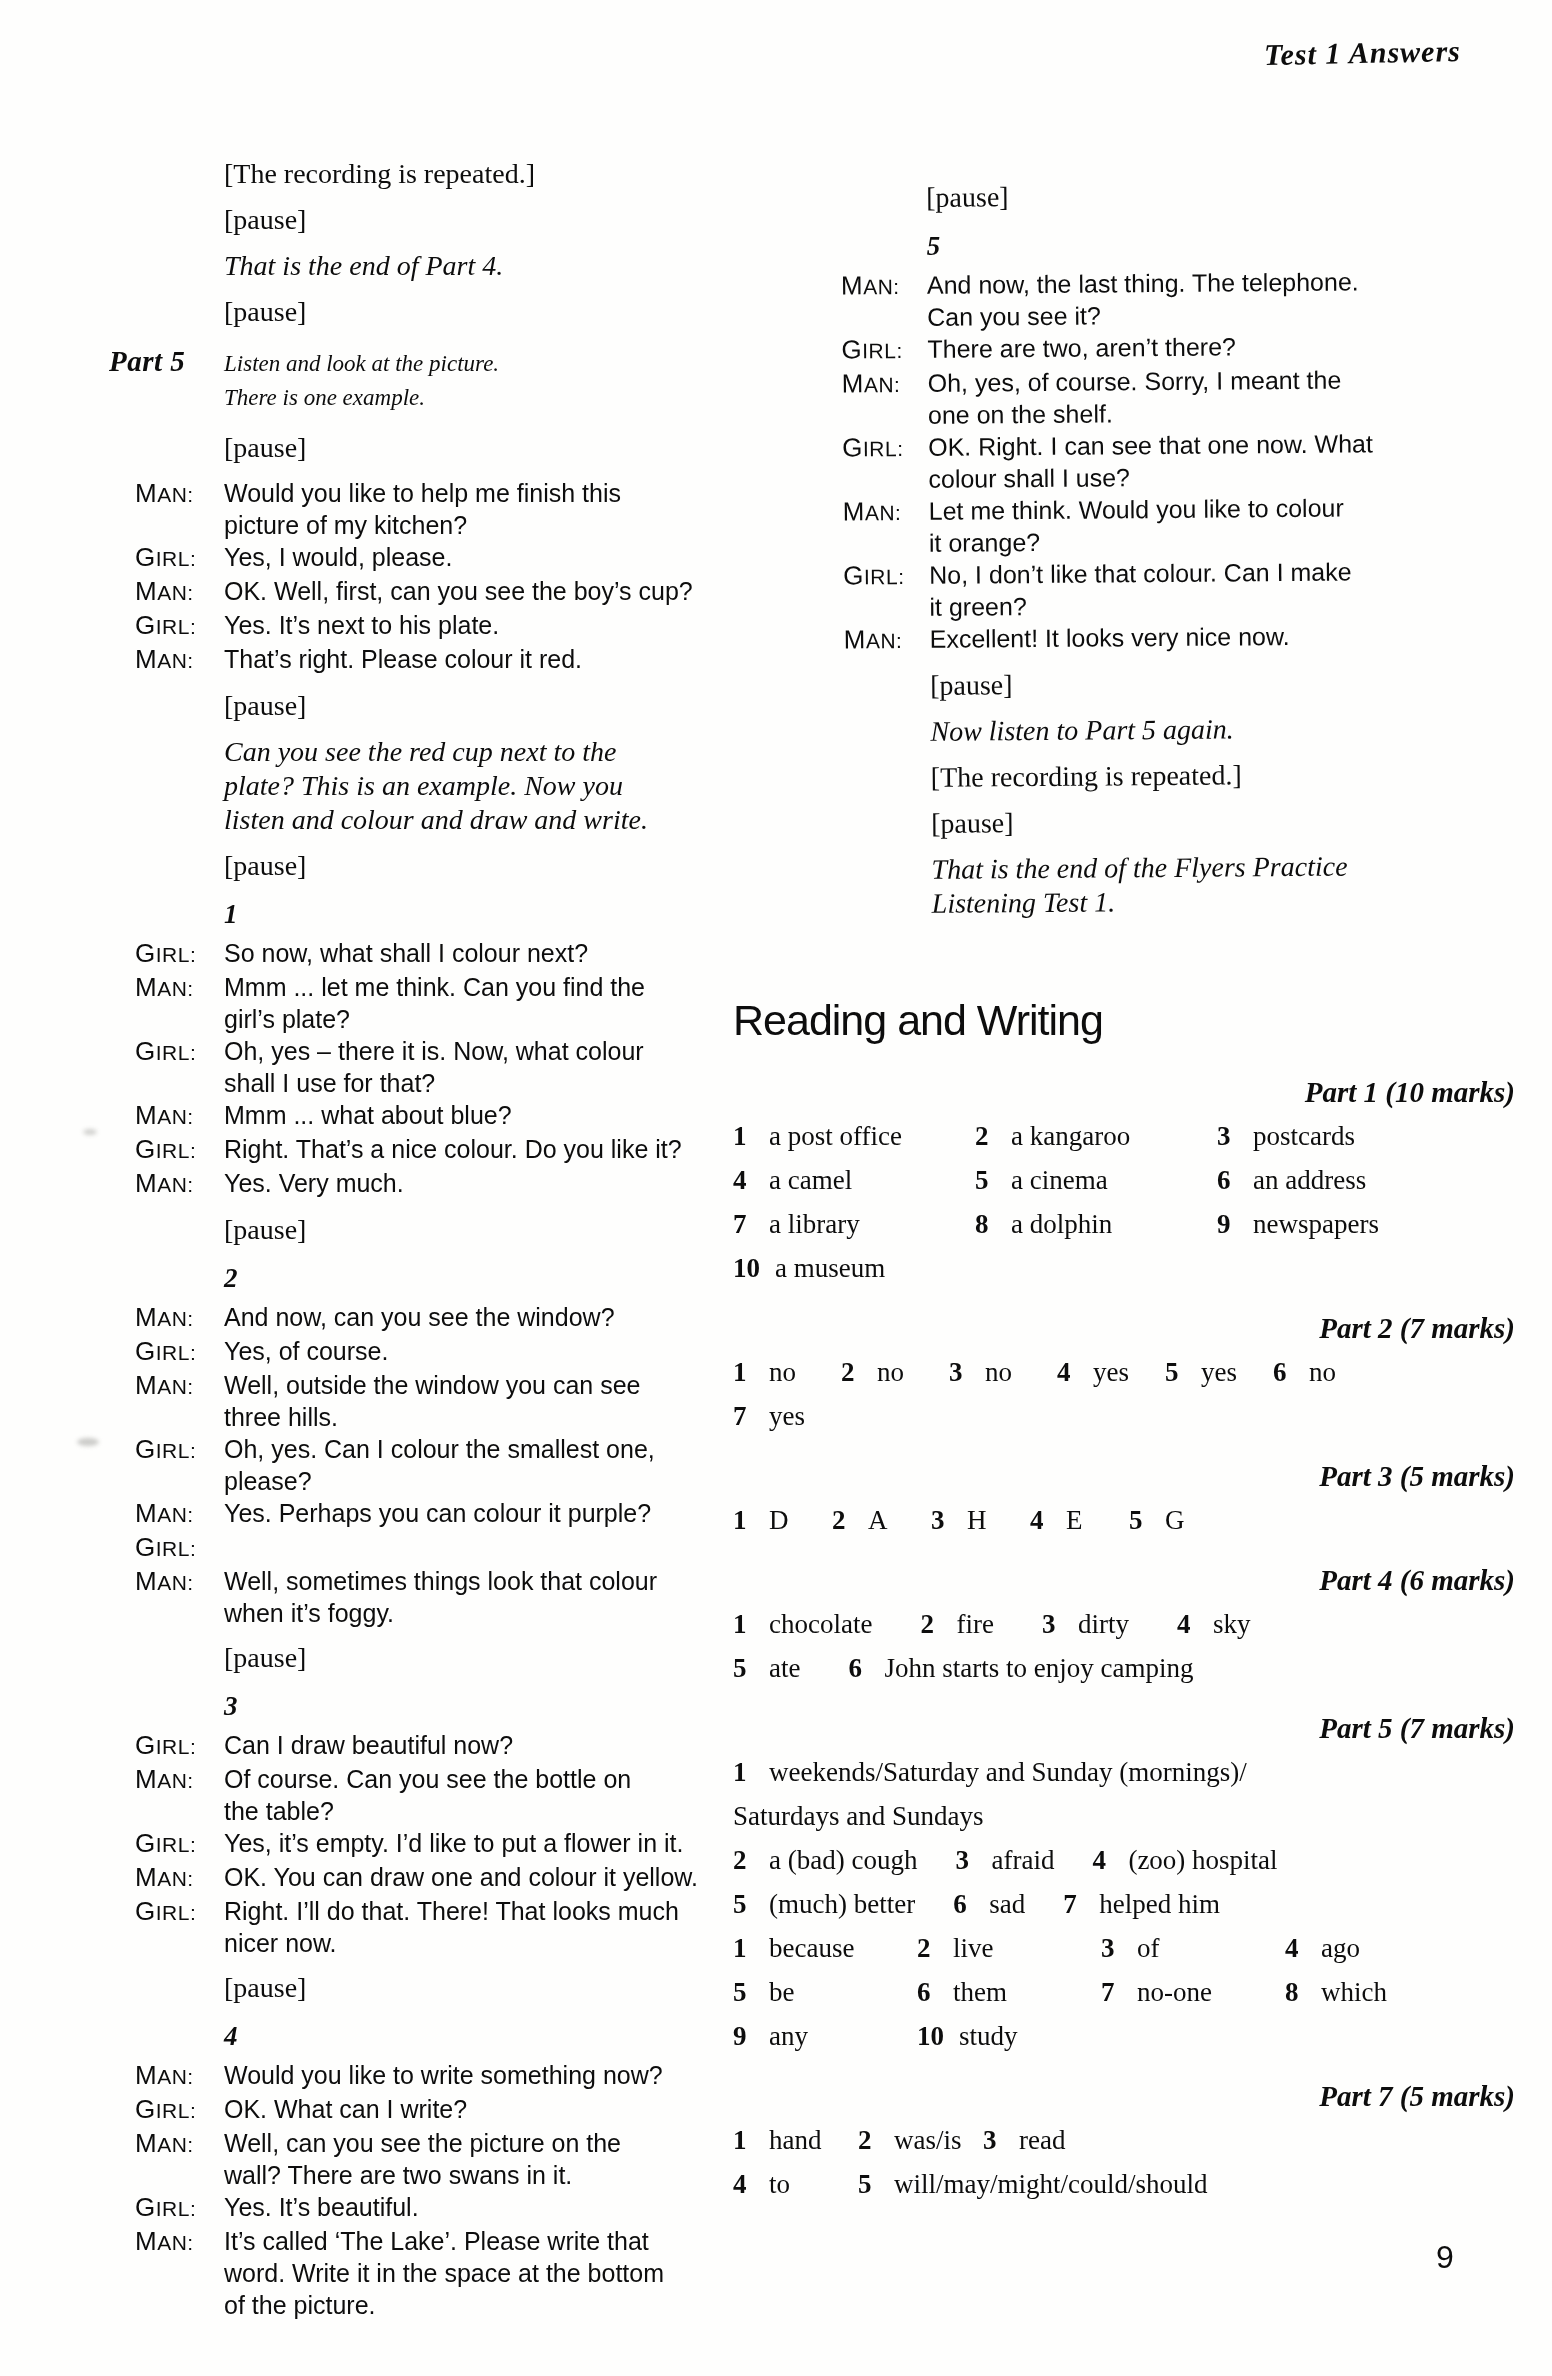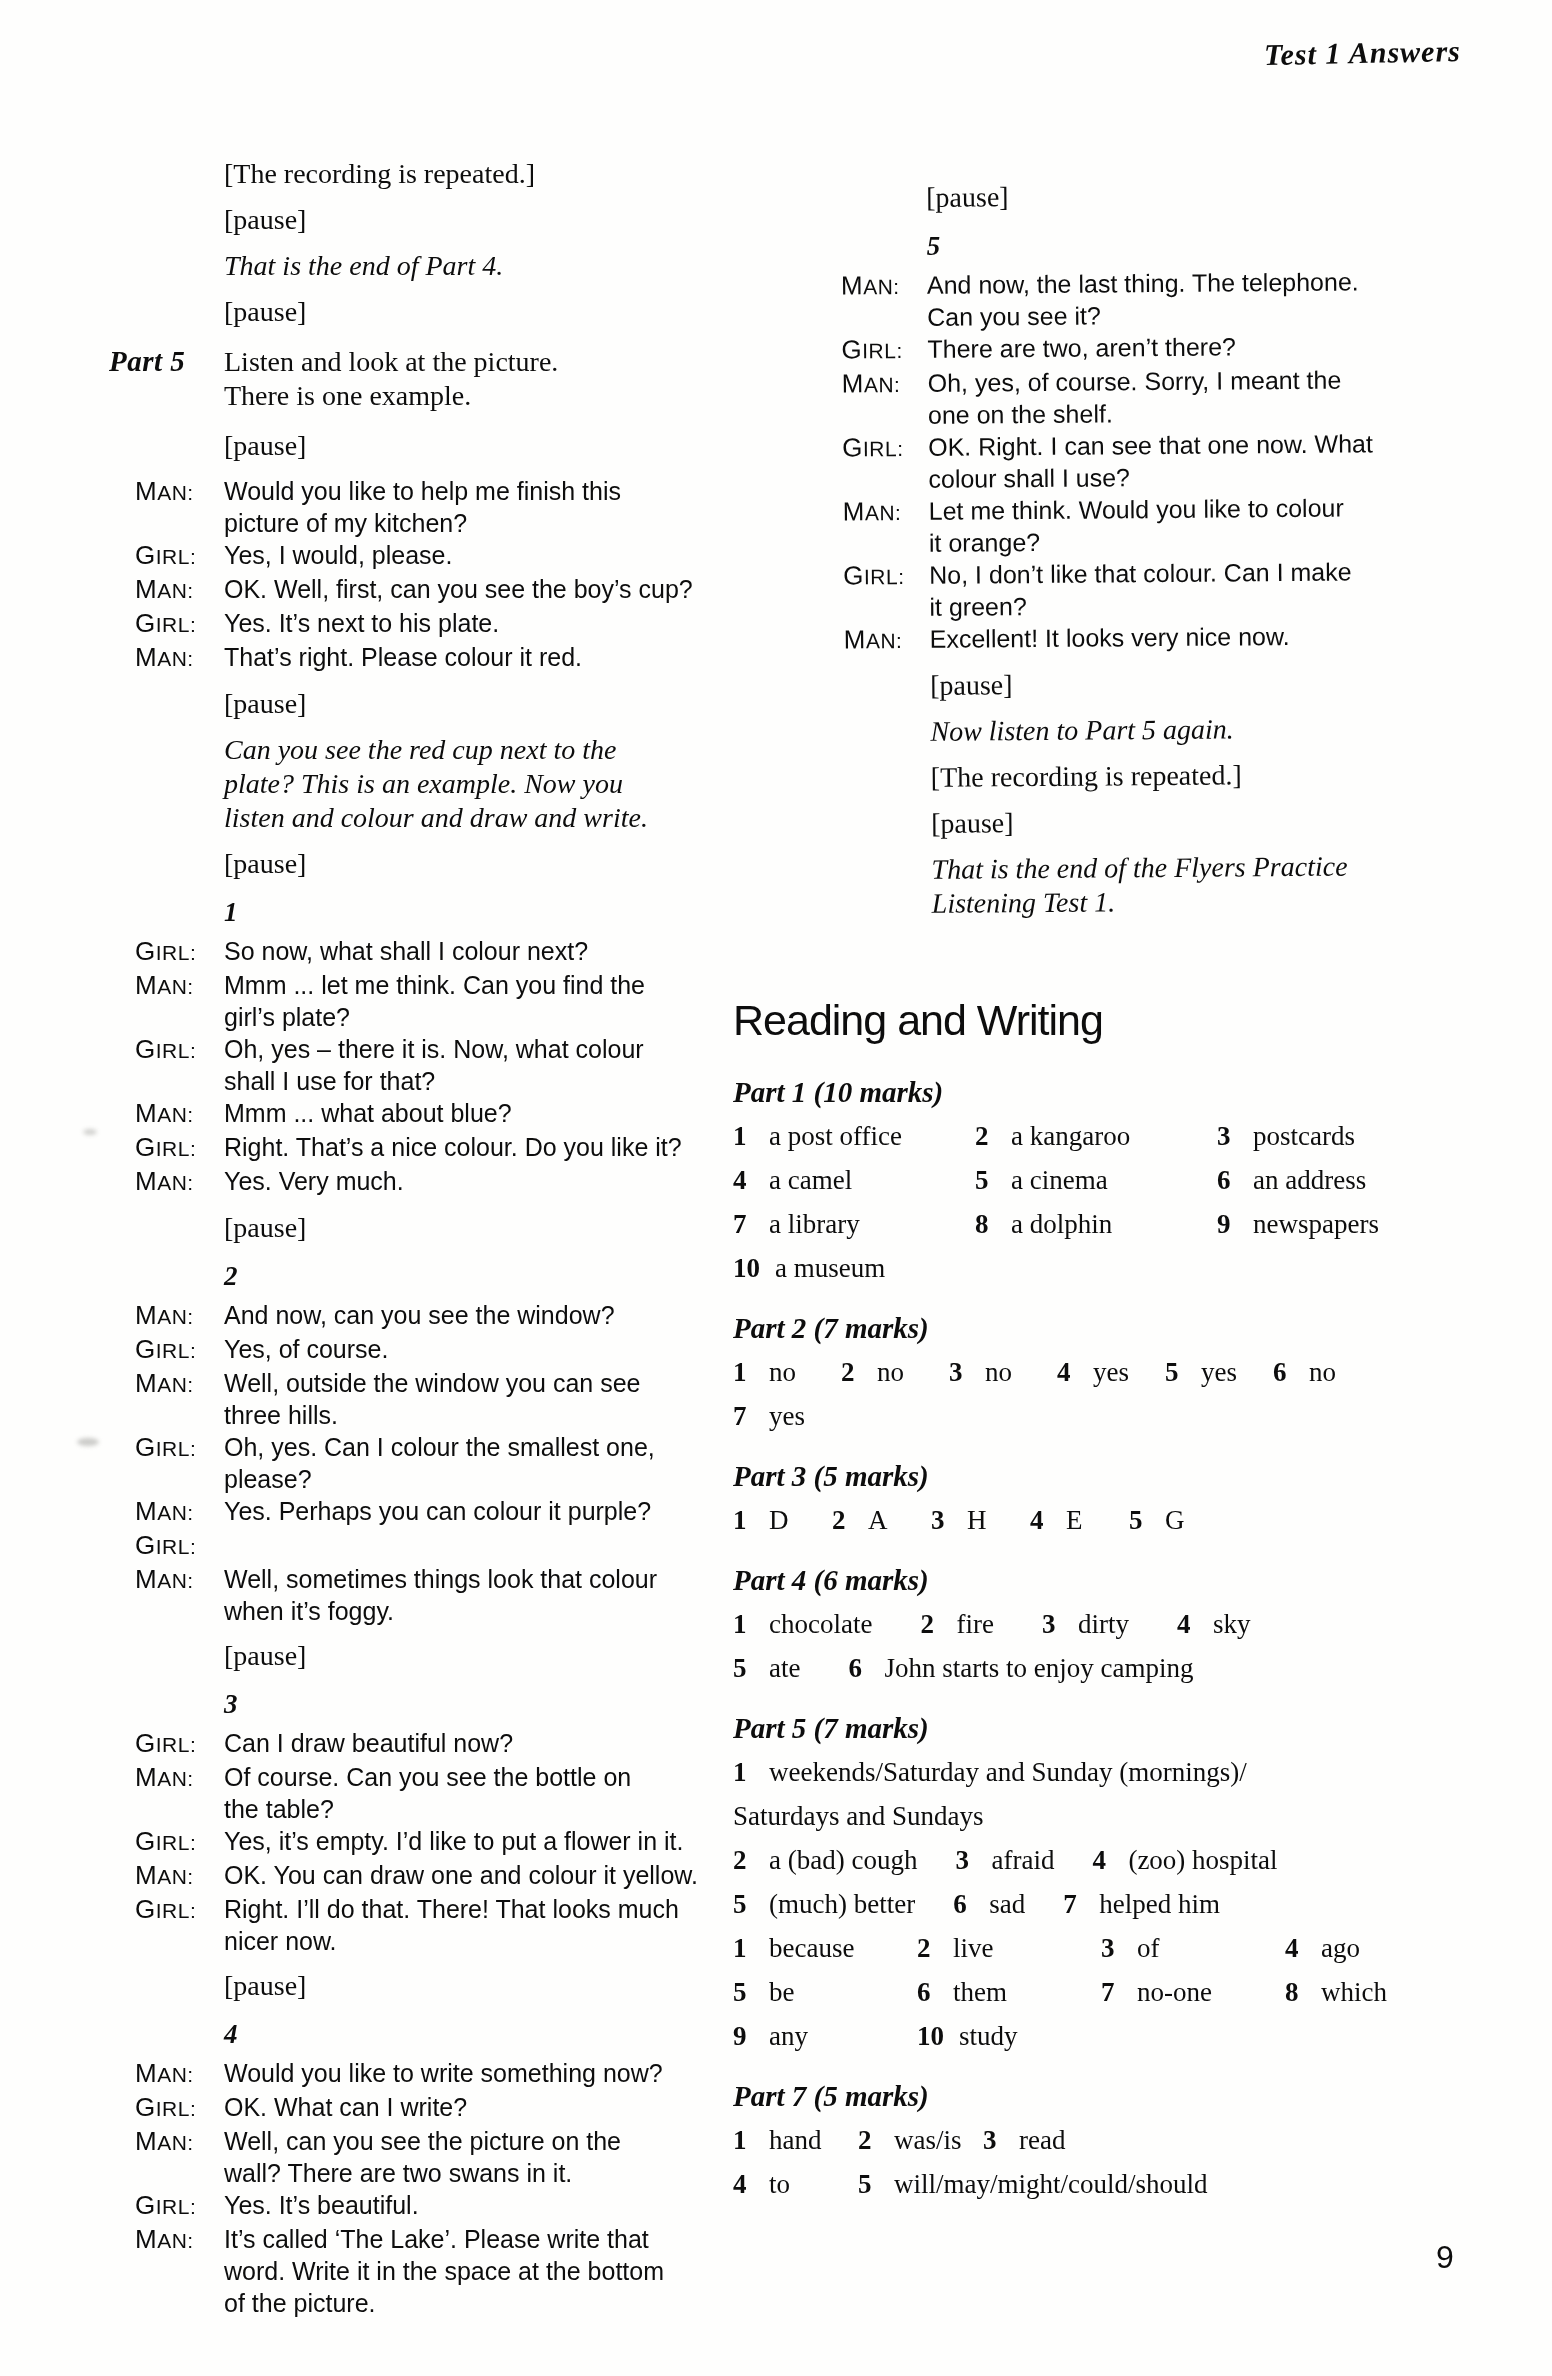--- a/index.html
+++ b/index.html
@@ -47,39 +47,40 @@
   .t-stage .tr-text{
     font-family:"Liberation Serif", serif;font-style:italic;
     font-size:28px;line-height:34px;
   }
   .t-part{margin:16px 0;justify-content:space-between;}
   .t-part .tr-label{
     font-family:"Liberation Serif", serif;font-style:italic;font-weight:700;
     font-size:29px;padding-left:36px;white-space:nowrap;
   }
   .t-part .tr-text{
-    font-family:"Liberation Serif", serif;
-    font-size:28px;line-height:34px;
+    font-family:"Liberation Serif", serif;font-style:italic;
+    font-size:23px;line-height:34px;
   }
   .t-num{margin:14px 0 6px;}
   .t-num .tr-text{
     font-family:"Liberation Serif", serif;font-style:italic;font-weight:700;
     font-size:27px;line-height:34px;
   }
   
   .rw-block{position:absolute;left:733px;top:992px;width:782px;}
   .rw-heading{
     margin:0 0 8px 0;
     font-family:"Liberation Sans", sans-serif;font-weight:400;
     font-size:43px;line-height:57px;letter-spacing:-1px;
   }
   .part-title{
     font-family:"Liberation Serif", serif;font-style:italic;font-weight:700;
     font-size:29px;line-height:34px;
     margin:26px 0 10px 0;
+    text-align:right;
   }
   .ans-row{
     display:flex;align-items:baseline;
     margin-bottom:10px;
     font-family:"Liberation Serif", serif;
     font-size:27px;line-height:34px;
   }
   .ans{display:flex;column-gap:15px;align-items:baseline;}
   .ans .num{font-weight:700;min-width:21px;white-space:nowrap;}
   .ans .num:empty{display:none;}

